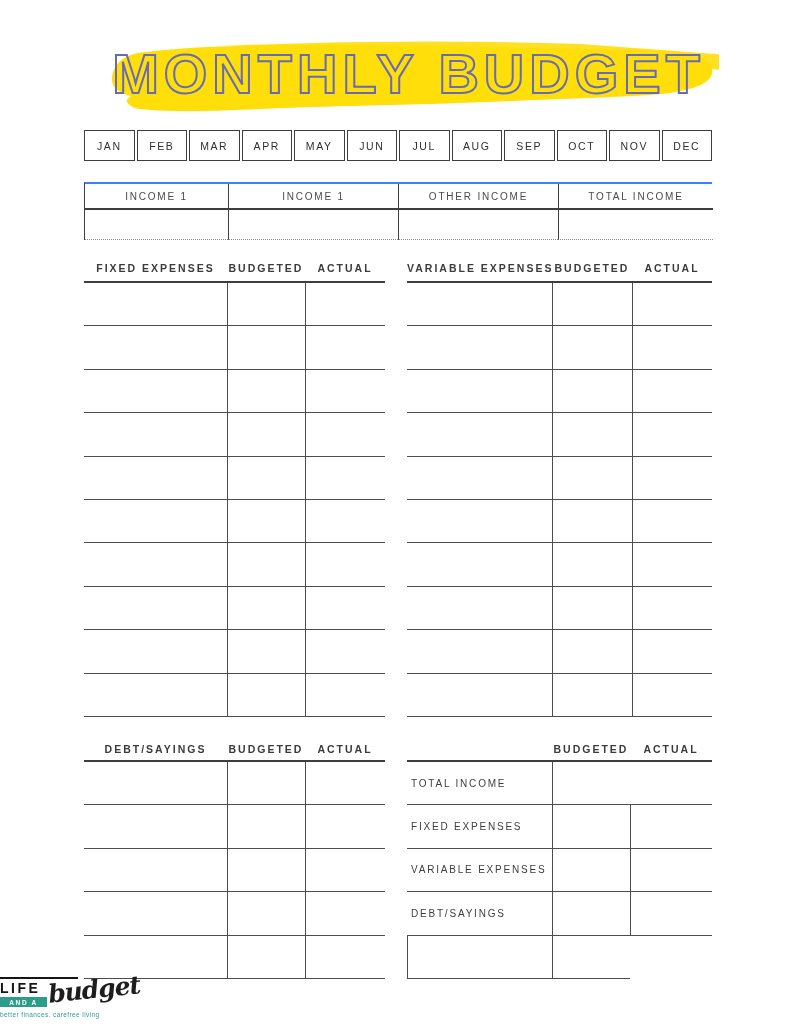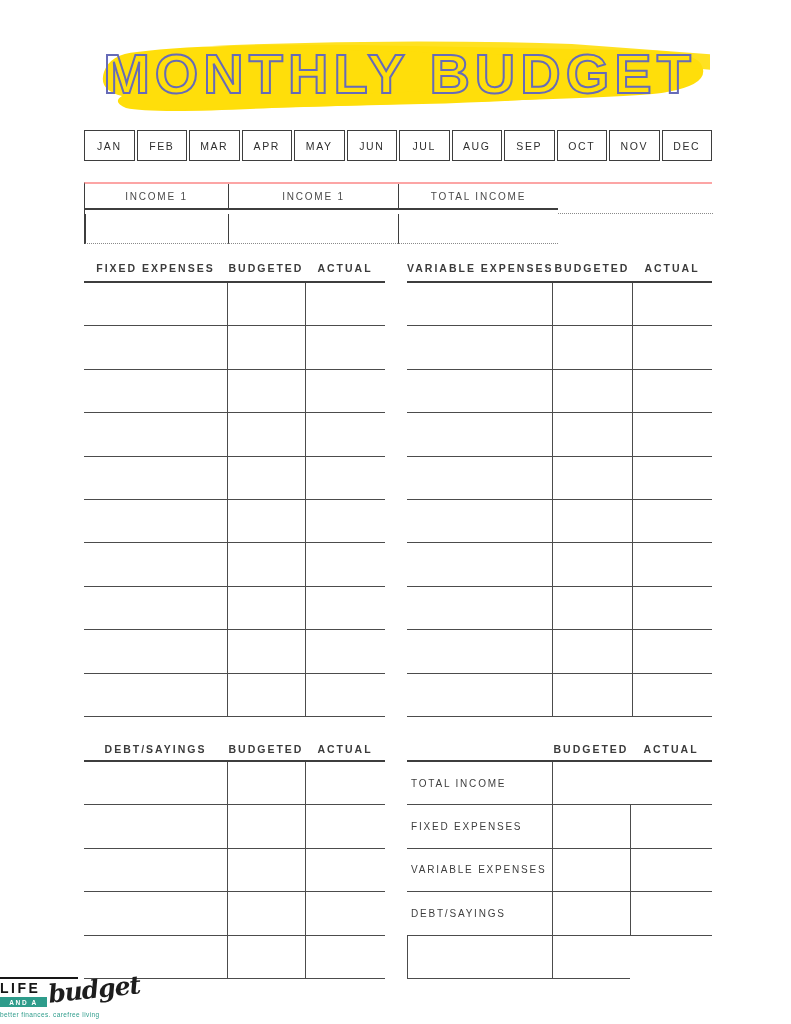--- a/index.html
+++ b/index.html
@@ -1,41 +1,41 @@
 <!DOCTYPE html>
 <html><head>
 <meta charset="utf-8">
 <style>
   * { margin:0; padding:0; box-sizing:border-box; }
   html,body { background:#ffffff; }
   body { font-family:"Liberation Sans", sans-serif; }
   .page { position:relative; width:791px; height:1024px; background:#ffffff; overflow:hidden; }
 
   
-  .title-wrap { position:absolute; left:4px; top:36px; width:669px; height:80px; }
+  .title-wrap { position:absolute; left:13px; top:36px; width:669px; height:80px; }
   .brush-svg { position:absolute; left:88px; top:2px; width:618px; height:82px; }
   .title-text {
     position:absolute; left:0; top:8px; width:791px; text-align:center;
     font-weight:700; font-size:56px; line-height:60px; letter-spacing:5px;
     color:transparent; -webkit-text-stroke:2px #666bb8; white-space:nowrap;
   }
   @supports not (-webkit-text-stroke: 1px #000) { .title-text { color:#666bb8; } }
 
   
   .months-row { position:absolute; left:84px; top:130px; width:628px; height:31px; display:flex; gap:2px; }
   .month-cell {
     flex:1; border:1.6px solid #3e3e3e; display:flex; align-items:center; justify-content:center;
     font-size:10.5px; letter-spacing:1.6px; color:#2f2f2f;
   }
 
   
   .income-table {
     position:absolute; left:84px; top:182px; width:628px;
     display:grid; grid-template-columns:143px 170px 160px 155px;
-    border-top:2px solid #fca5a5; border-left:1.5px solid #3e3e3e;
+    border-top:2px solid #3b82f6; border-left:1.5px solid #3e3e3e;
   }
   .income-table .hcell {
     height:26px; display:flex; align-items:center; justify-content:center;
     font-size:10px; font-weight:500; letter-spacing:1.8px; color:#4a4a4a;
     border-bottom:2px solid #3e3e3e;
   }
   .income-table .bcell { height:30px; border-bottom:1.5px dotted #8a8a8a; }
   .income-table .vline { border-left:1.5px solid #3e3e3e; }
 
   
@@ -95,20 +95,21 @@
       <div class="month-cell">AUG</div>
       <div class="month-cell">SEP</div>
       <div class="month-cell">OCT</div>
       <div class="month-cell">NOV</div>
       <div class="month-cell">DEC</div>
     </div>
 
   <div class="income-table">
     <div class="hcell">INCOME 1</div>
     <div class="hcell vline">INCOME 1</div>
+    <div class="hcell vline">OTHER INCOME</div>
     <div class="hcell vline">TOTAL INCOME</div>
     <div class="bcell"></div>
     <div class="bcell vline"></div>
     <div class="bcell vline"></div>
     <div class="bcell vline"></div>
   </div>
 
   <div class="col-heads" style="left:84px; top:262px; width:301px;">
     <span style="width:143px;">FIXED EXPENSES</span>
     <span style="width:78px;">BUDGETED</span>

